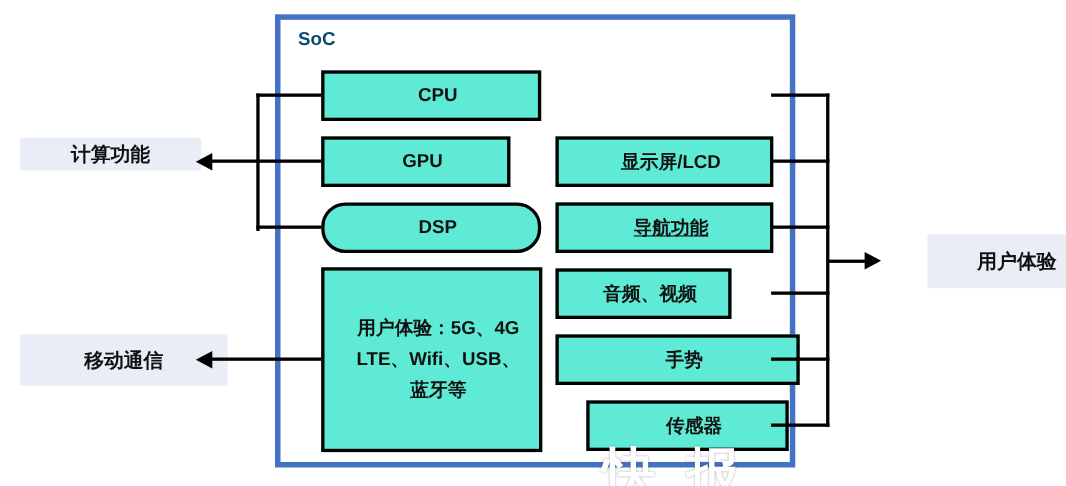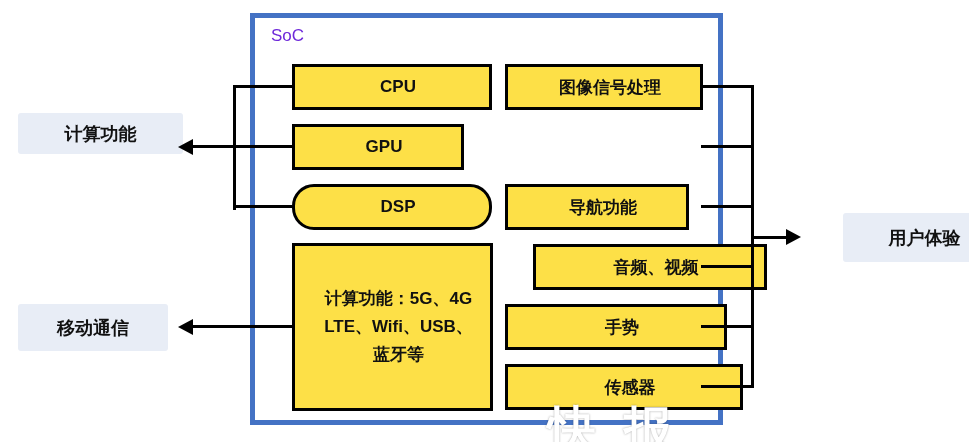--- a/index.html
+++ b/index.html
@@ -11,48 +11,48 @@
     font-family:"Liberation Sans","DejaVu Sans",sans-serif;
     color:#111111;
   }
   
   #soc-frame{
     position:absolute;left:250px;top:13px;width:473px;height:412px;
     border:5px solid #4472C4;box-sizing:border-box;background:transparent;
   }
   #soc-title{
     position:absolute;left:271px;top:26px;
-    font-size:17px;font-weight:normal;color:#6d28d9;
+    font-size:17px;font-weight:bold;color:#0c4a6e;
   }
   
   .module{
     position:absolute;box-sizing:border-box;
-    border:3px solid #000000;background:#fde047;
+    border:3px solid #000000;background:#5eead4;
     display:flex;align-items:center;justify-content:center;
     font-size:17px;font-weight:bold;text-align:right;color:#111111;padding-left:12px;
   }
   #m-cpu     {left:292px;top:64px; width:200px;height:46px;}
   #m-gpu     {left:292px;top:124px;width:172px;height:46px;}
   #m-dsp     {left:292px;top:184px;width:200px;height:46px;border-radius:22px;}
   #m-datacomm{left:292px;top:243px;width:201px;height:168px;flex-direction:column;line-height:28px;}
   #m-isp     {left:505px;top:64px; width:198px;height:46px;}
   #m-lcd     {left:505px;top:124px;width:198px;height:46px;}
-  #m-nav     {left:505px;top:184px;width:184px;height:46px;}
-  #m-av      {left:505px;top:244px;width:234px;height:46px;margin-left:28px;}
+  #m-nav     {left:505px;top:184px;width:198px;height:46px;text-decoration:underline;}
+  #m-av      {left:505px;top:244px;width:160px;height:46px;}
   #m-gesture {left:505px;top:304px;width:222px;height:46px;}
-  #m-sensor  {left:505px;top:364px;width:238px;height:46px;}
+  #m-sensor  {left:533px;top:364px;width:184px;height:46px;}
   
   .ext-label{
     position:absolute;box-sizing:border-box;
     background:#E8EDF6;border-radius:3px;
     display:flex;align-items:center;justify-content:center;
     font-size:18px;font-weight:bold;color:#111111;
   }
-  #x-compute{left:18px; top:113px;width:165px;height:41px;}
-  #x-mobile {left:18px; top:304px;width:150px;height:47px;}
+  #x-compute{left:18px; top:125px;width:165px;height:30px;}
+  #x-mobile {left:18px; top:304px;width:189px;height:47px;}
   #x-user   {left:843px;top:213px;width:163px;height:49px;}
   
   .hline{position:absolute;height:3px;background:#000000;}
   .vline{position:absolute;width:3px;background:#000000;}
   #ln-cpu {left:233px;top:85px; width:59px;}
   #ln-gpu {left:233px;top:145px;width:59px;}
   #ln-dsp {left:233px;top:205px;width:59px;}
   #bus-left{left:233px;top:85px;height:125px;}
   #ln-compute{left:191px;top:145px;width:44px;}
   #ln-mobile {left:191px;top:325px;width:101px;}
@@ -90,26 +90,26 @@
 
 <div id="stage">
 
   <div id="soc-frame"></div>
   <div id="soc-title">SoC</div>
 
   <div class="module" id="m-cpu">CPU</div>
   <div class="module" id="m-gpu">GPU</div>
   <div class="module" id="m-dsp">DSP</div>
   <div class="module" id="m-datacomm">
-    <div>计算功能：5G、4G</div>
+    <div>用户体验：5G、4G</div>
     <div>LTE、Wifi、USB、</div>
     <div>蓝牙等</div>
   </div>
 
-  <div class="module" id="m-isp">图像信号处理</div>
+  <div class="module" id="m-lcd">显示屏/LCD</div>
   <div class="module" id="m-nav">导航功能</div>
   <div class="module" id="m-av">音频、视频</div>
   <div class="module" id="m-gesture">手势</div>
   <div class="module" id="m-sensor">传感器</div>
 
   <div class="ext-label" id="x-compute">计算功能</div>
   <div class="ext-label" id="x-mobile">移动通信</div>
   <div class="ext-label" id="x-user">用户体验</div>
 
   <div class="hline" id="ln-cpu"></div>

